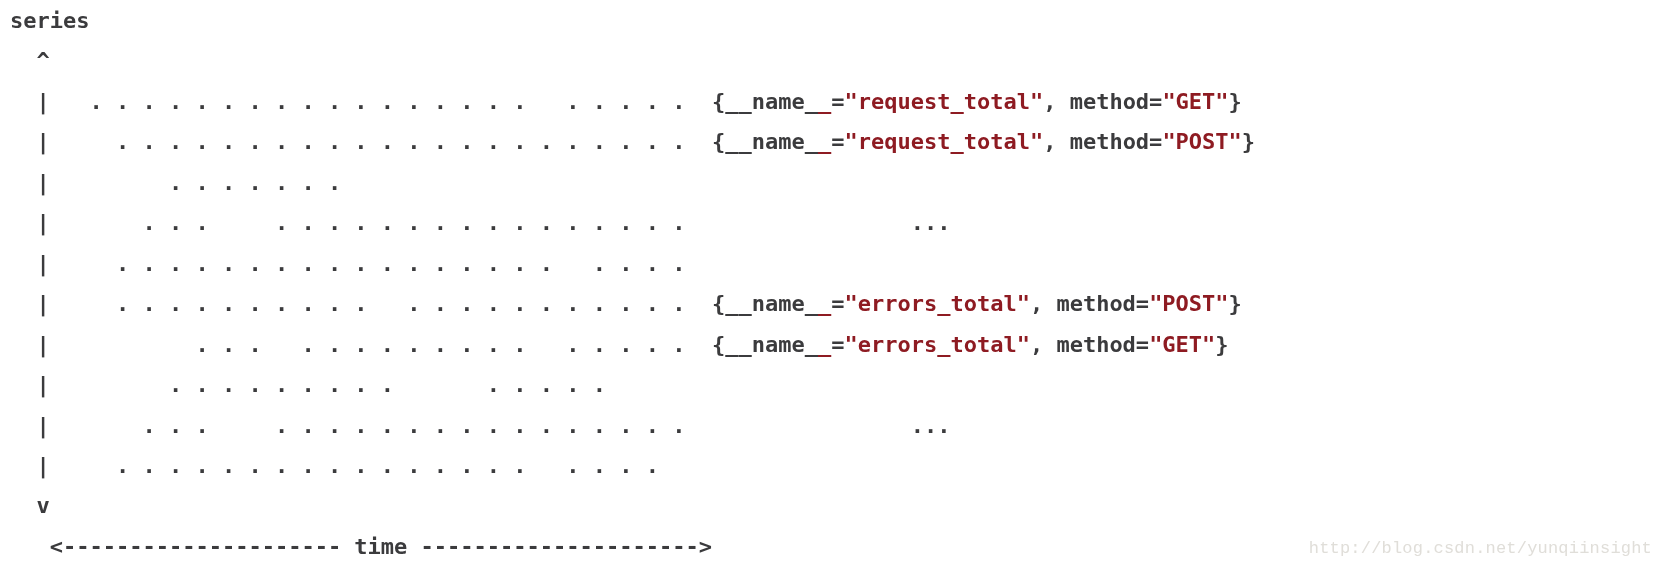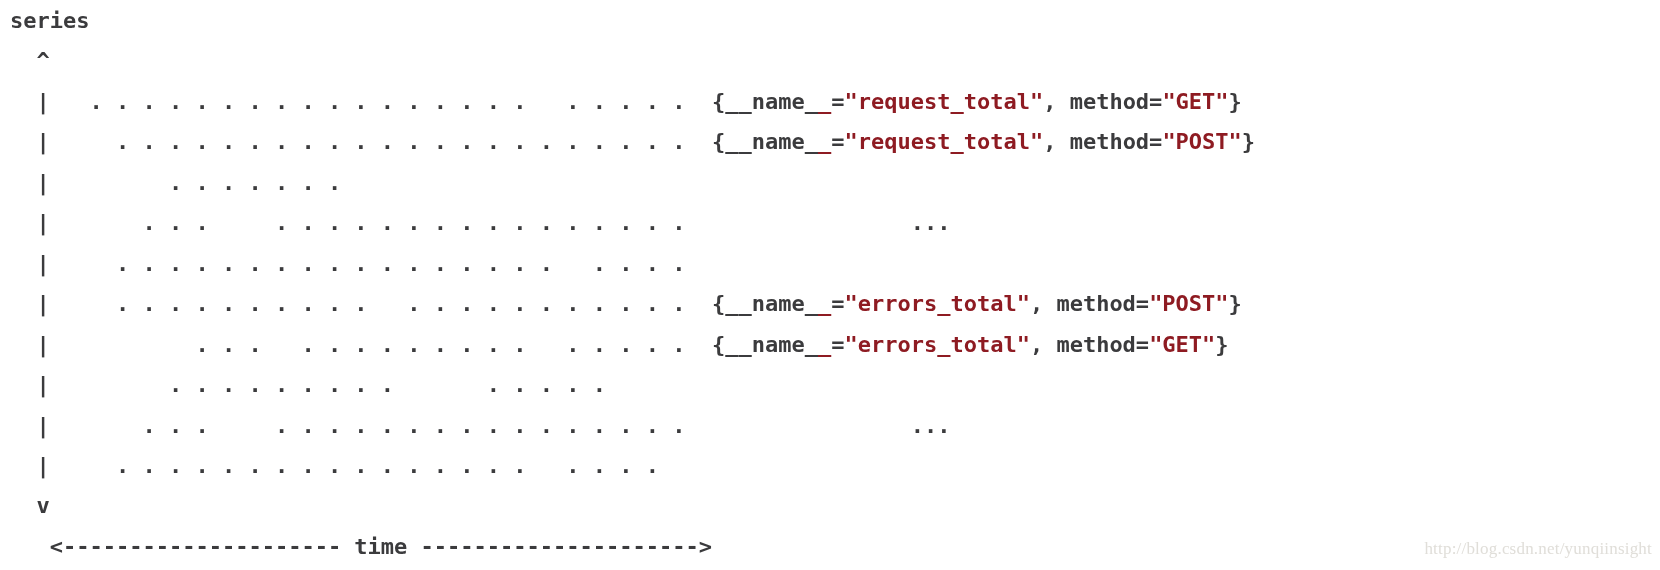--- a/index.html
+++ b/index.html
@@ -17,21 +17,21 @@
     font-weight: 700;
     font-size: 22px;
     line-height: 40.45px;
     letter-spacing: 0;
     white-space: pre;
   }
   .ascii-diagram .line { white-space: pre; }
   .watermark {
     position: absolute;
     right: 8px; top: 539px;
-    font-family: Liberation Serif, serif;
+    font-family: Liberation Mono, monospace;
     font-size: 17px;
     font-weight: 400;
     letter-spacing: 0.2px;
     white-space: pre;
   }
 </style>
 </head>
 <body>
 
 <div class="ascii-diagram"><div class="line"><span style="color: rgb(59, 59, 61);">series</span></div><div class="line"><span style="color: rgb(59, 59, 61);">  ^</span></div><div class="line"><span style="color: rgb(59, 59, 61);">  |   . . . . . . . . . . . . . . . . .   . . . . .  </span><span style="color: rgb(59, 59, 61);">{__name_</span><span style="color: rgb(142, 27, 34);">_</span><span style="color: rgb(59, 59, 61);">=</span><span style="color: rgb(142, 27, 34);">"request_total"</span><span style="color: rgb(59, 59, 61);">, method=</span><span style="color: rgb(142, 27, 34);">"GET"</span><span style="color: rgb(59, 59, 61);">}</span></div><div class="line"><span style="color: rgb(59, 59, 61);">  |     . . . . . . . . . . . . . . . . . . . . . .  </span><span style="color: rgb(59, 59, 61);">{__name_</span><span style="color: rgb(142, 27, 34);">_</span><span style="color: rgb(59, 59, 61);">=</span><span style="color: rgb(142, 27, 34);">"request_total"</span><span style="color: rgb(59, 59, 61);">, method=</span><span style="color: rgb(142, 27, 34);">"POST"</span><span style="color: rgb(59, 59, 61);">}</span></div><div class="line"><span style="color: rgb(59, 59, 61);">  |         . . . . . . .</span></div><div class="line"><span style="color: rgb(59, 59, 61);">  |       . . .     . . . . . . . . . . . . . . . .                 ...</span></div><div class="line"><span style="color: rgb(59, 59, 61);">  |     . . . . . . . . . . . . . . . . .   . . . .</span></div><div class="line"><span style="color: rgb(59, 59, 61);">  |     . . . . . . . . . .   . . . . . . . . . . .  </span><span style="color: rgb(59, 59, 61);">{__name_</span><span style="color: rgb(142, 27, 34);">_</span><span style="color: rgb(59, 59, 61);">=</span><span style="color: rgb(142, 27, 34);">"errors_total"</span><span style="color: rgb(59, 59, 61);">, method=</span><span style="color: rgb(142, 27, 34);">"POST"</span><span style="color: rgb(59, 59, 61);">}</span></div><div class="line"><span style="color: rgb(59, 59, 61);">  |           . . .   . . . . . . . . .   . . . . .  </span><span style="color: rgb(59, 59, 61);">{__name_</span><span style="color: rgb(142, 27, 34);">_</span><span style="color: rgb(59, 59, 61);">=</span><span style="color: rgb(142, 27, 34);">"errors_total"</span><span style="color: rgb(59, 59, 61);">, method=</span><span style="color: rgb(142, 27, 34);">"GET"</span><span style="color: rgb(59, 59, 61);">}</span></div><div class="line"><span style="color: rgb(59, 59, 61);">  |         . . . . . . . . .       . . . . .</span></div><div class="line"><span style="color: rgb(59, 59, 61);">  |       . . .     . . . . . . . . . . . . . . . .                 ...</span></div><div class="line"><span style="color: rgb(59, 59, 61);">  |     . . . . . . . . . . . . . . . .   . . . .</span></div><div class="line"><span style="color: rgb(59, 59, 61);">  v</span></div><div class="line"><span style="color: rgb(59, 59, 61);">   &lt;--------------------- time ---------------------&gt;</span></div></div>

